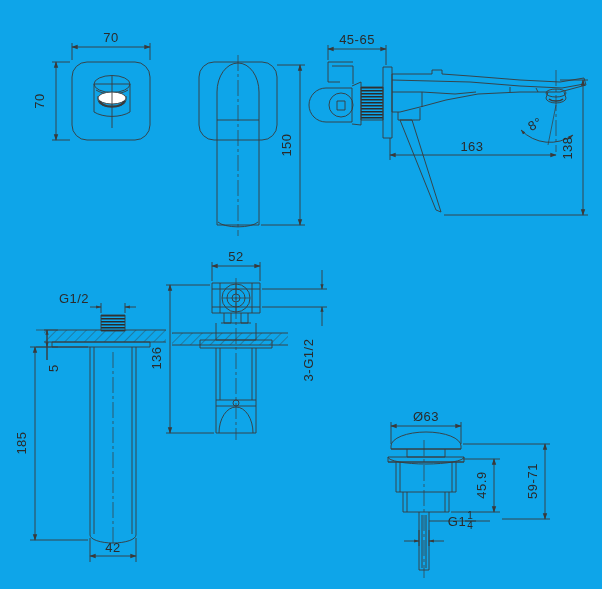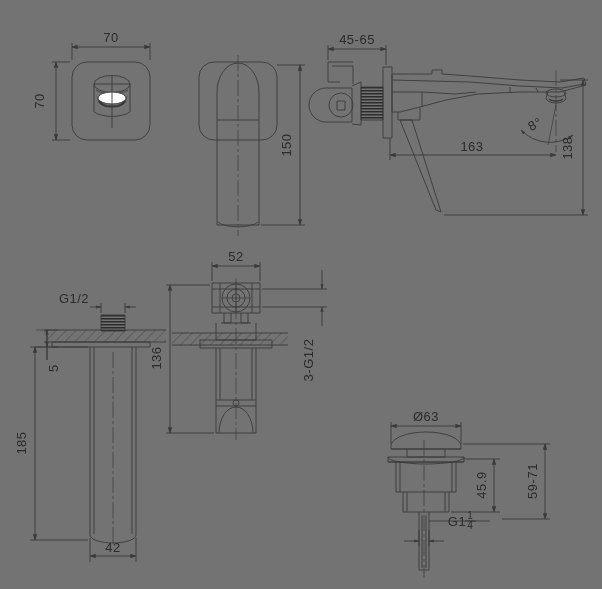--- a/index.html
+++ b/index.html
@@ -7,21 +7,21 @@
     padding: 0;
     background: #ffffff;
   }
   body {
     font-family: "Liberation Sans", sans-serif;
   }
   #sheet {
     position: relative;
     width: 602px;
     height: 589px;
-    background: #737373;
+    background: #0ea5e9;
     overflow: hidden;
   }
   #sheet svg {
     position: absolute;
     top: 0;
     left: 0;
   }
   .dimtext {
     font-family: "Liberation Sans", sans-serif;
     font-size: 13px;

